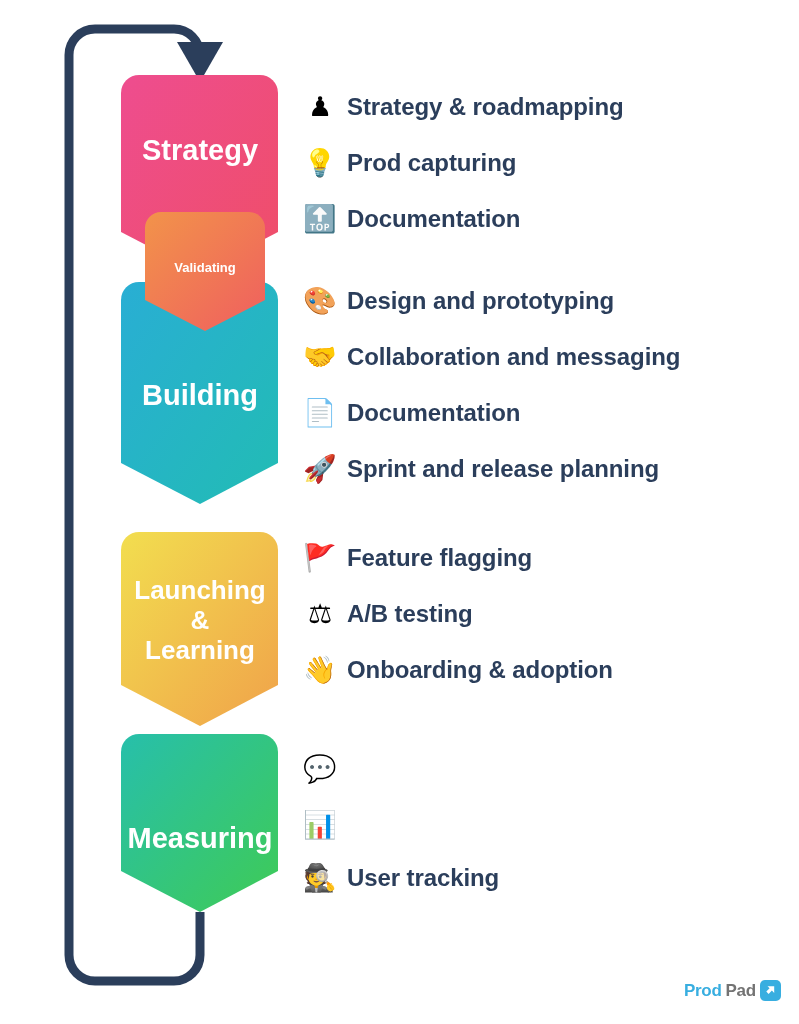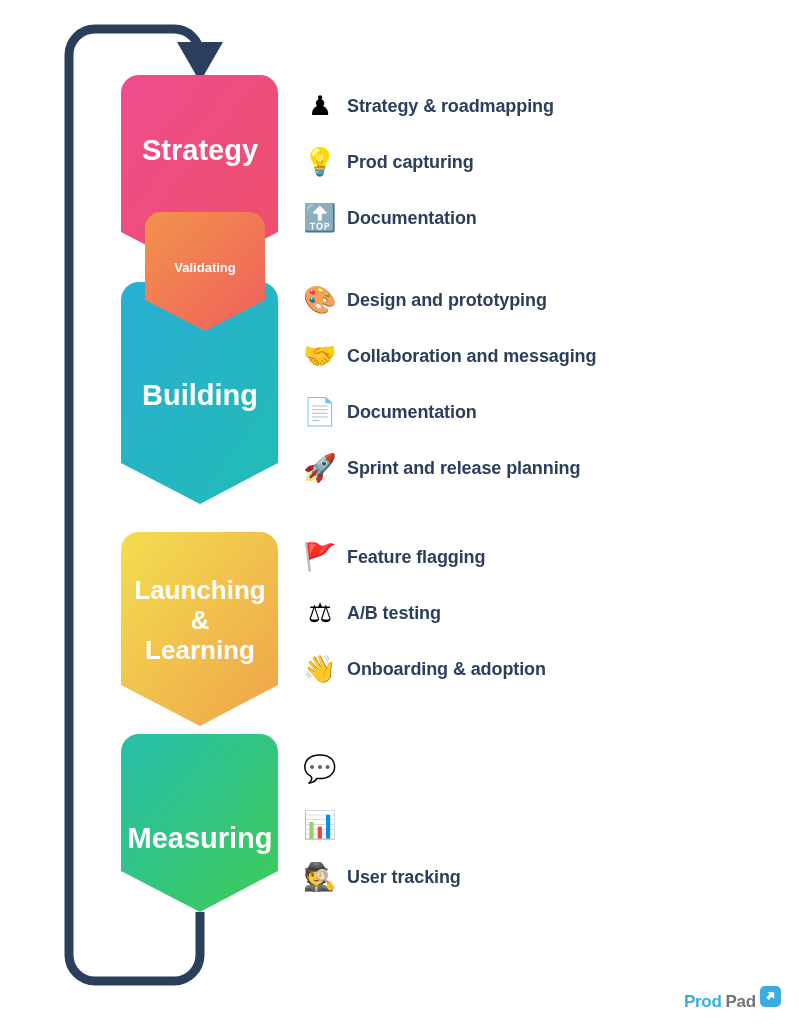--- a/index.html
+++ b/index.html
@@ -69,40 +69,39 @@
     line-height: 1;
     width: 34px;
     text-align: center;
     flex: 0 0 34px;
     display: inline-block;
   }
   .feature-text {
     color: #2B3E5B;
     font-family: "Liberation Sans", sans-serif;
     font-weight: bold;
-    font-size: 18px;
+    font-size: 24px;
     letter-spacing: -0.1px;
   }
 
   
   #brand-logo {
     position: absolute;
     left: 684px;
     top: 980px;
     display: flex;
     align-items: center;
     gap: 4px;
   }
   .brand-word {
     color: #38AEE0;
     font-family: "Liberation Sans", sans-serif;
     font-weight: bold;
     font-size: 17px;
     letter-spacing: -0.3px;
-    margin-top: 12px;
   }
   .brand-word.light { color: #737373; }
   .brand-mark {
     width: 21px;
     height: 21px;
     border-radius: 5px;
     background: #38AEE0;
     position: relative;
   }
 </style>

